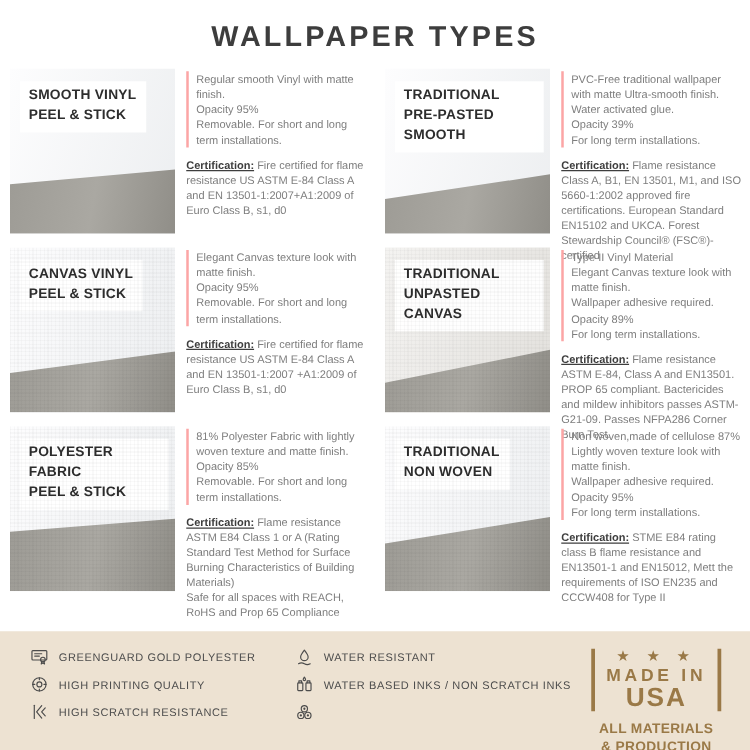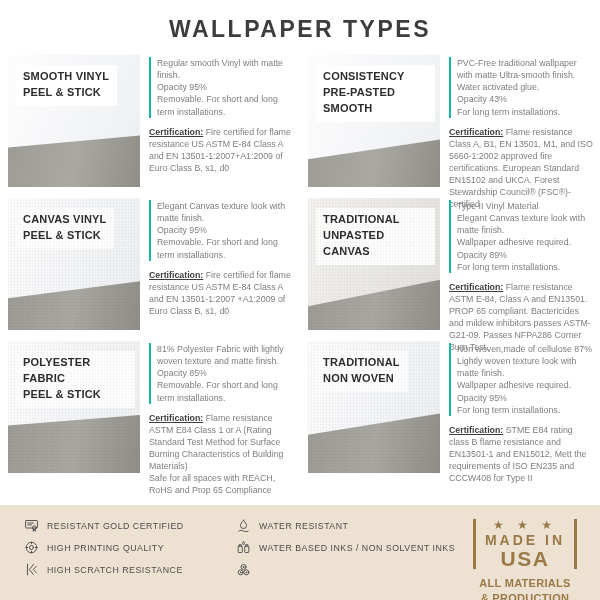--- a/index.html
+++ b/index.html
@@ -57,21 +57,21 @@
     font-size:11px;font-weight:700;
     letter-spacing:.2px;line-height:1.45;
     color:#2d2d2d;white-space:pre-line;
     max-width:104px;
   }
   .ptext{
     flex:1;margin-left:9px;padding-right:1px;
     font-size:8.8px;color:#7e7e7e;
   }
   .desc{
-    border-left:2px solid #14b8a6;
+    border-left:2px solid #fca5a5;
     padding-left:6px;margin:2px 0 0;
     white-space:pre-line;line-height:1.38;
   }
   .cert{
     margin:8px 0 0;line-height:1.38;white-space:pre-line;
   }
   .cert b{color:#3e3e3e;font-weight:700;text-decoration:underline;}
   footer{
     margin-top:auto;
     height:95px;flex:none;
@@ -123,27 +123,27 @@
       <p class="desc">Regular smooth Vinyl with matte finish.
 Opacity 95%
 Removable.  For short and long term installations.</p>
       <p class="cert"><b>Certification:</b> <span>Fire certified for flame resistance US ASTM E-84 Class A and EN 13501-1:2007+A1:2009 of Euro Class B, s1, d0</span></p>
     </div>
   </section>
 
   <section class="panel">
     <div class="pimg">
       <div class="floor f2"></div>
-      <div class="plabel">CONSISTENCY
+      <div class="plabel">TRADITIONAL
 PRE-PASTED SMOOTH</div>
     </div>
     <div class="ptext">
       <p class="desc">PVC-Free traditional wallpaper with matte Ultra-smooth finish.
 Water activated glue.
-Opacity 43%
+Opacity 39%
 For long term installations.</p>
       <p class="cert"><b>Certification:</b> <span>Flame resistance Class A, B1, EN 13501, M1, and ISO 5660-1:2002 approved fire certifications. European Standard EN15102 and UKCA. Forest Stewardship Council® (FSC®)-certified</span></p>
     </div>
   </section>
 
   <section class="panel">
     <div class="pimg tex">
       <div class="floor f3"></div>
       <div class="plabel">CANVAS VINYL
 PEEL &amp; STICK</div>
@@ -207,21 +207,21 @@
 
 <footer>
   <div class="fcol left">
     <div class="f-item">
       <svg viewBox="0 0 24 24">
           <rect x="2.5" y="4" width="19" height="12" rx="1.2"></rect>
           <path d="M6 8h9M6 11h6"></path>
           <circle cx="16.5" cy="15.5" r="3"></circle>
           <path d="M15.2 17.8l-.8 3.2 2.1-1.1 2.1 1.1-.8-3.2"></path>
         </svg>
-      <span>RESISTANT GOLD CERTIFIED</span>
+      <span>GREENGUARD GOLD POLYESTER</span>
     </div>
     <div class="f-item">
       <svg viewBox="0 0 24 24">
           <circle cx="12" cy="12" r="8.5"></circle>
           <circle cx="12" cy="12" r="3.2"></circle>
           <path d="M12 3.5v2.6M12 17.9v2.6M3.5 12h2.6M17.9 12h2.6"></path>
         </svg>
       <span>HIGH PRINTING QUALITY</span>
     </div>
     <div class="f-item">
@@ -242,21 +242,21 @@
         </svg>
       <span>WATER RESISTANT</span>
     </div>
     <div class="f-item">
       <svg viewBox="0 0 24 24">
           <rect x="3.5" y="10" width="6.5" height="10" rx="1"></rect>
           <rect x="14" y="10" width="6.5" height="10" rx="1"></rect>
           <path d="M5 10V7.5h3.5V10M15.5 10V7.5H19V10"></path>
           <path d="M12 2.8c.9 1.2 1.5 2 1.5 2.9a1.5 1.5 0 1 1-3 0c0-.9.6-1.7 1.5-2.9z"></path>
         </svg>
-      <span>WATER BASED INKS / NON SOLVENT INKS</span>
+      <span>WATER BASED INKS / NON SCRATCH INKS</span>
     </div>
     <div class="f-item">
       <svg viewBox="0 0 24 24">
           <circle cx="12" cy="8" r="4"></circle>
           <circle cx="7.5" cy="16.5" r="4"></circle>
           <circle cx="16.5" cy="16.5" r="4"></circle>
           <circle cx="12" cy="8" r="0.7"></circle>
           <circle cx="7.5" cy="16.5" r="0.7"></circle>
           <circle cx="16.5" cy="16.5" r="0.7"></circle>
         </svg>

